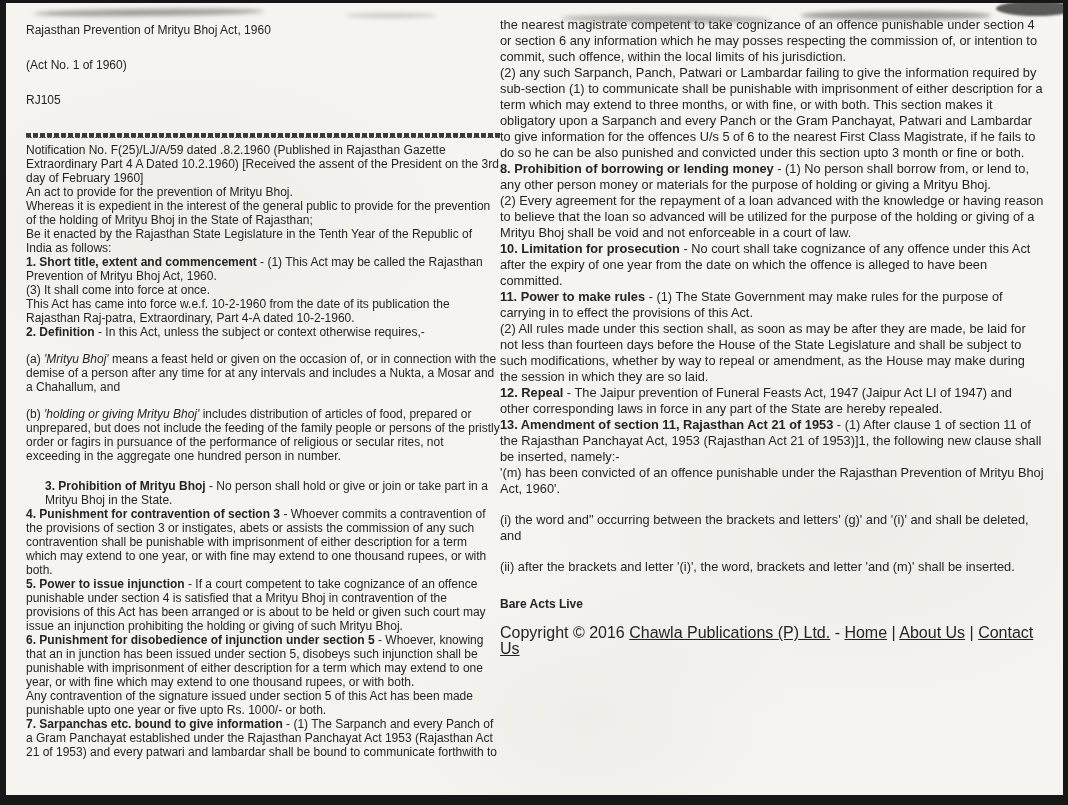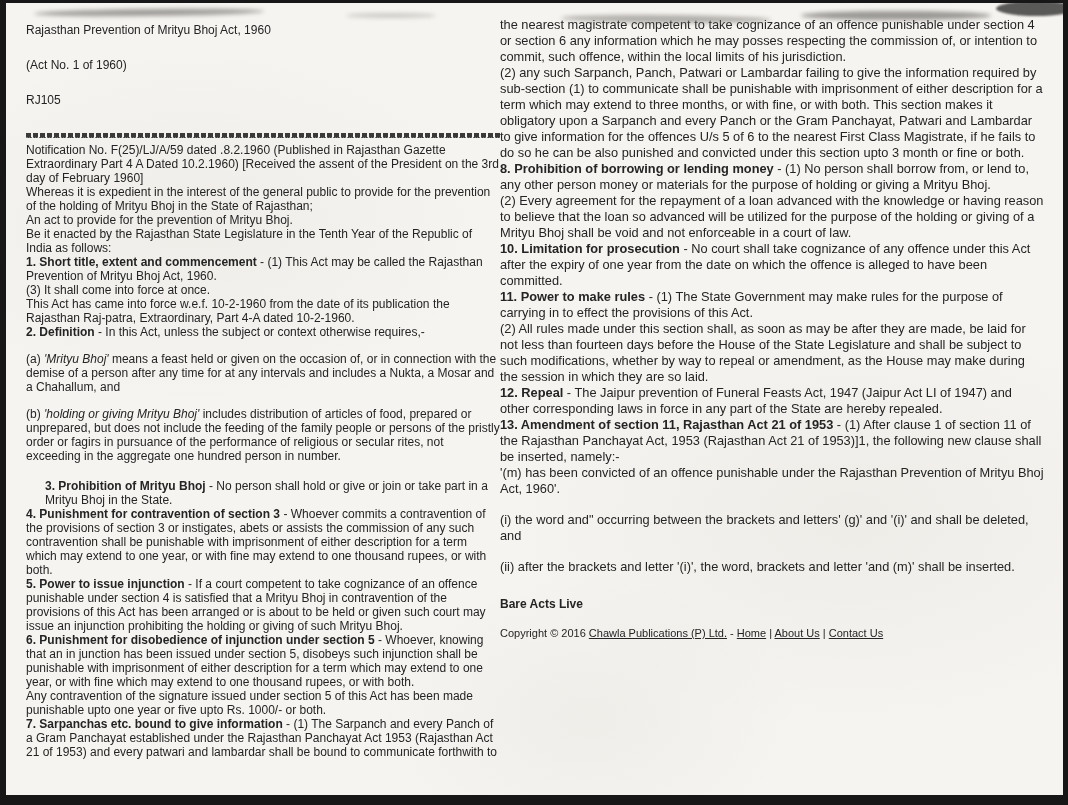--- a/index.html
+++ b/index.html
@@ -51,41 +51,41 @@
 
   .rule {
     height: 4px;
     margin: 2px 0 5px;
     background:
       repeating-linear-gradient(90deg, #3a3a38 0 5px, rgba(0,0,0,0) 5px 7px);
     border-bottom: 1px dotted #777;
   }
 
   .block-small-bold { font-size: 12px; font-weight: bold; }
-  .block-footer     { font-size: 11px; }
+  .block-footer     { font-size: 16px; }
 </style>
 </head>
 <body>
 
 <div class="scan">
   <div class="smudge s1"></div>
   <div class="smudge s2"></div>
   <div class="smudge s3"></div>
   <div class="smudge s4"></div>
   <div class="smudge s5"></div>
 
   <div class="page">
     <div class="col col-left" id="col-left">
         <p class="block-title"><span class="seg-n">Rajasthan Prevention of Mrityu Bhoj Act, 1960</span></p>
         <p class="block-title"><span class="seg-n">(Act No. 1 of 1960)</span></p>
         <p class="block-code"><span class="seg-n">RJ105</span></p>
         <div class="rule"></div>
         <p><span class="seg-n">Notification No. F(25)/LJ/A/59 dated .8.2.1960 (Published in Rajasthan Gazette Extraordinary Part 4 A Dated 10.2.1960) [Received the assent of the President on the 3rd day of February 1960]</span></p>
+        <p><span class="seg-n">An act to provide for the prevention of Mrityu Bhoj.</span></p>
         <p><span class="seg-n">Whereas it is expedient in the interest of the general public to provide for the prevention of the holding of Mrityu Bhoj in the State of Rajasthan;</span></p>
-        <p><span class="seg-n">An act to provide for the prevention of Mrityu Bhoj.</span></p>
         <p><span class="seg-n">Be it enacted by the Rajasthan State Legislature in the Tenth Year of the Republic of India as follows:</span></p>
         <p><span class="seg-b">1. Short title, extent and commencement</span><span class="seg-n"> - (1) This Act may be called the Rajasthan Prevention of Mrityu Bhoj Act, 1960.</span></p>
         <p><span class="seg-n">(3) It shall come into force at once.</span></p>
         <p><span class="seg-n">This Act has came into force w.e.f. 10-2-1960 from the date of its publication the Rajasthan Raj-patra, Extraordinary, Part 4-A dated 10-2-1960.</span></p>
         <p><span class="seg-b">2. Definition</span><span class="seg-n"> - In this Act, unless the subject or context otherwise requires,-</span></p>
         <p style="margin-top: 13px;"><span class="seg-n">(a) </span><span class="seg-i">'Mrityu Bhoj'</span><span class="seg-n"> means a feast held or given on the occasion of, or in connection with the demise of a person after any time for at any intervals and includes a Nukta, a Mosar and a Chahallum, and</span></p>
         <p style="margin-top: 13px;"><span class="seg-n">(b) </span><span class="seg-i">'holding or giving Mrityu Bhoj'</span><span class="seg-n"> includes distribution of articles of food, prepared or unprepared, but does not include the feeding of the family people or persons of the pristly order or fagirs in pursuance of the performance of religious or secular rites, not exceeding in the aggregate one hundred person in number.</span></p>
         <p style="margin-top: 16px; margin-left: 19px;"><span class="seg-b">3. Prohibition of Mrityu Bhoj</span><span class="seg-n"> - No person shall hold or give or join or take part in a Mrityu Bhoj in the State.</span></p>
         <p><span class="seg-b">4. Punishment for contravention of section 3</span><span class="seg-n"> - Whoever commits a contravention of the provisions of section 3 or instigates, abets or assists the commission of any such contravention shall be punishable with imprisonment of either description for a term which may extend to one year, or with fine may extend to one thousand rupees, or with both.</span></p>
         <p><span class="seg-b">5. Power to issue injunction</span><span class="seg-n"> - If a court competent to take cognizance of an offence punishable under section 4 is satisfied that a Mrityu Bhoj in contravention of the provisions of this Act has been arranged or is about to be held or given such court may issue an injunction prohibiting the holding or giving of such Mrityu Bhoj.</span></p>

